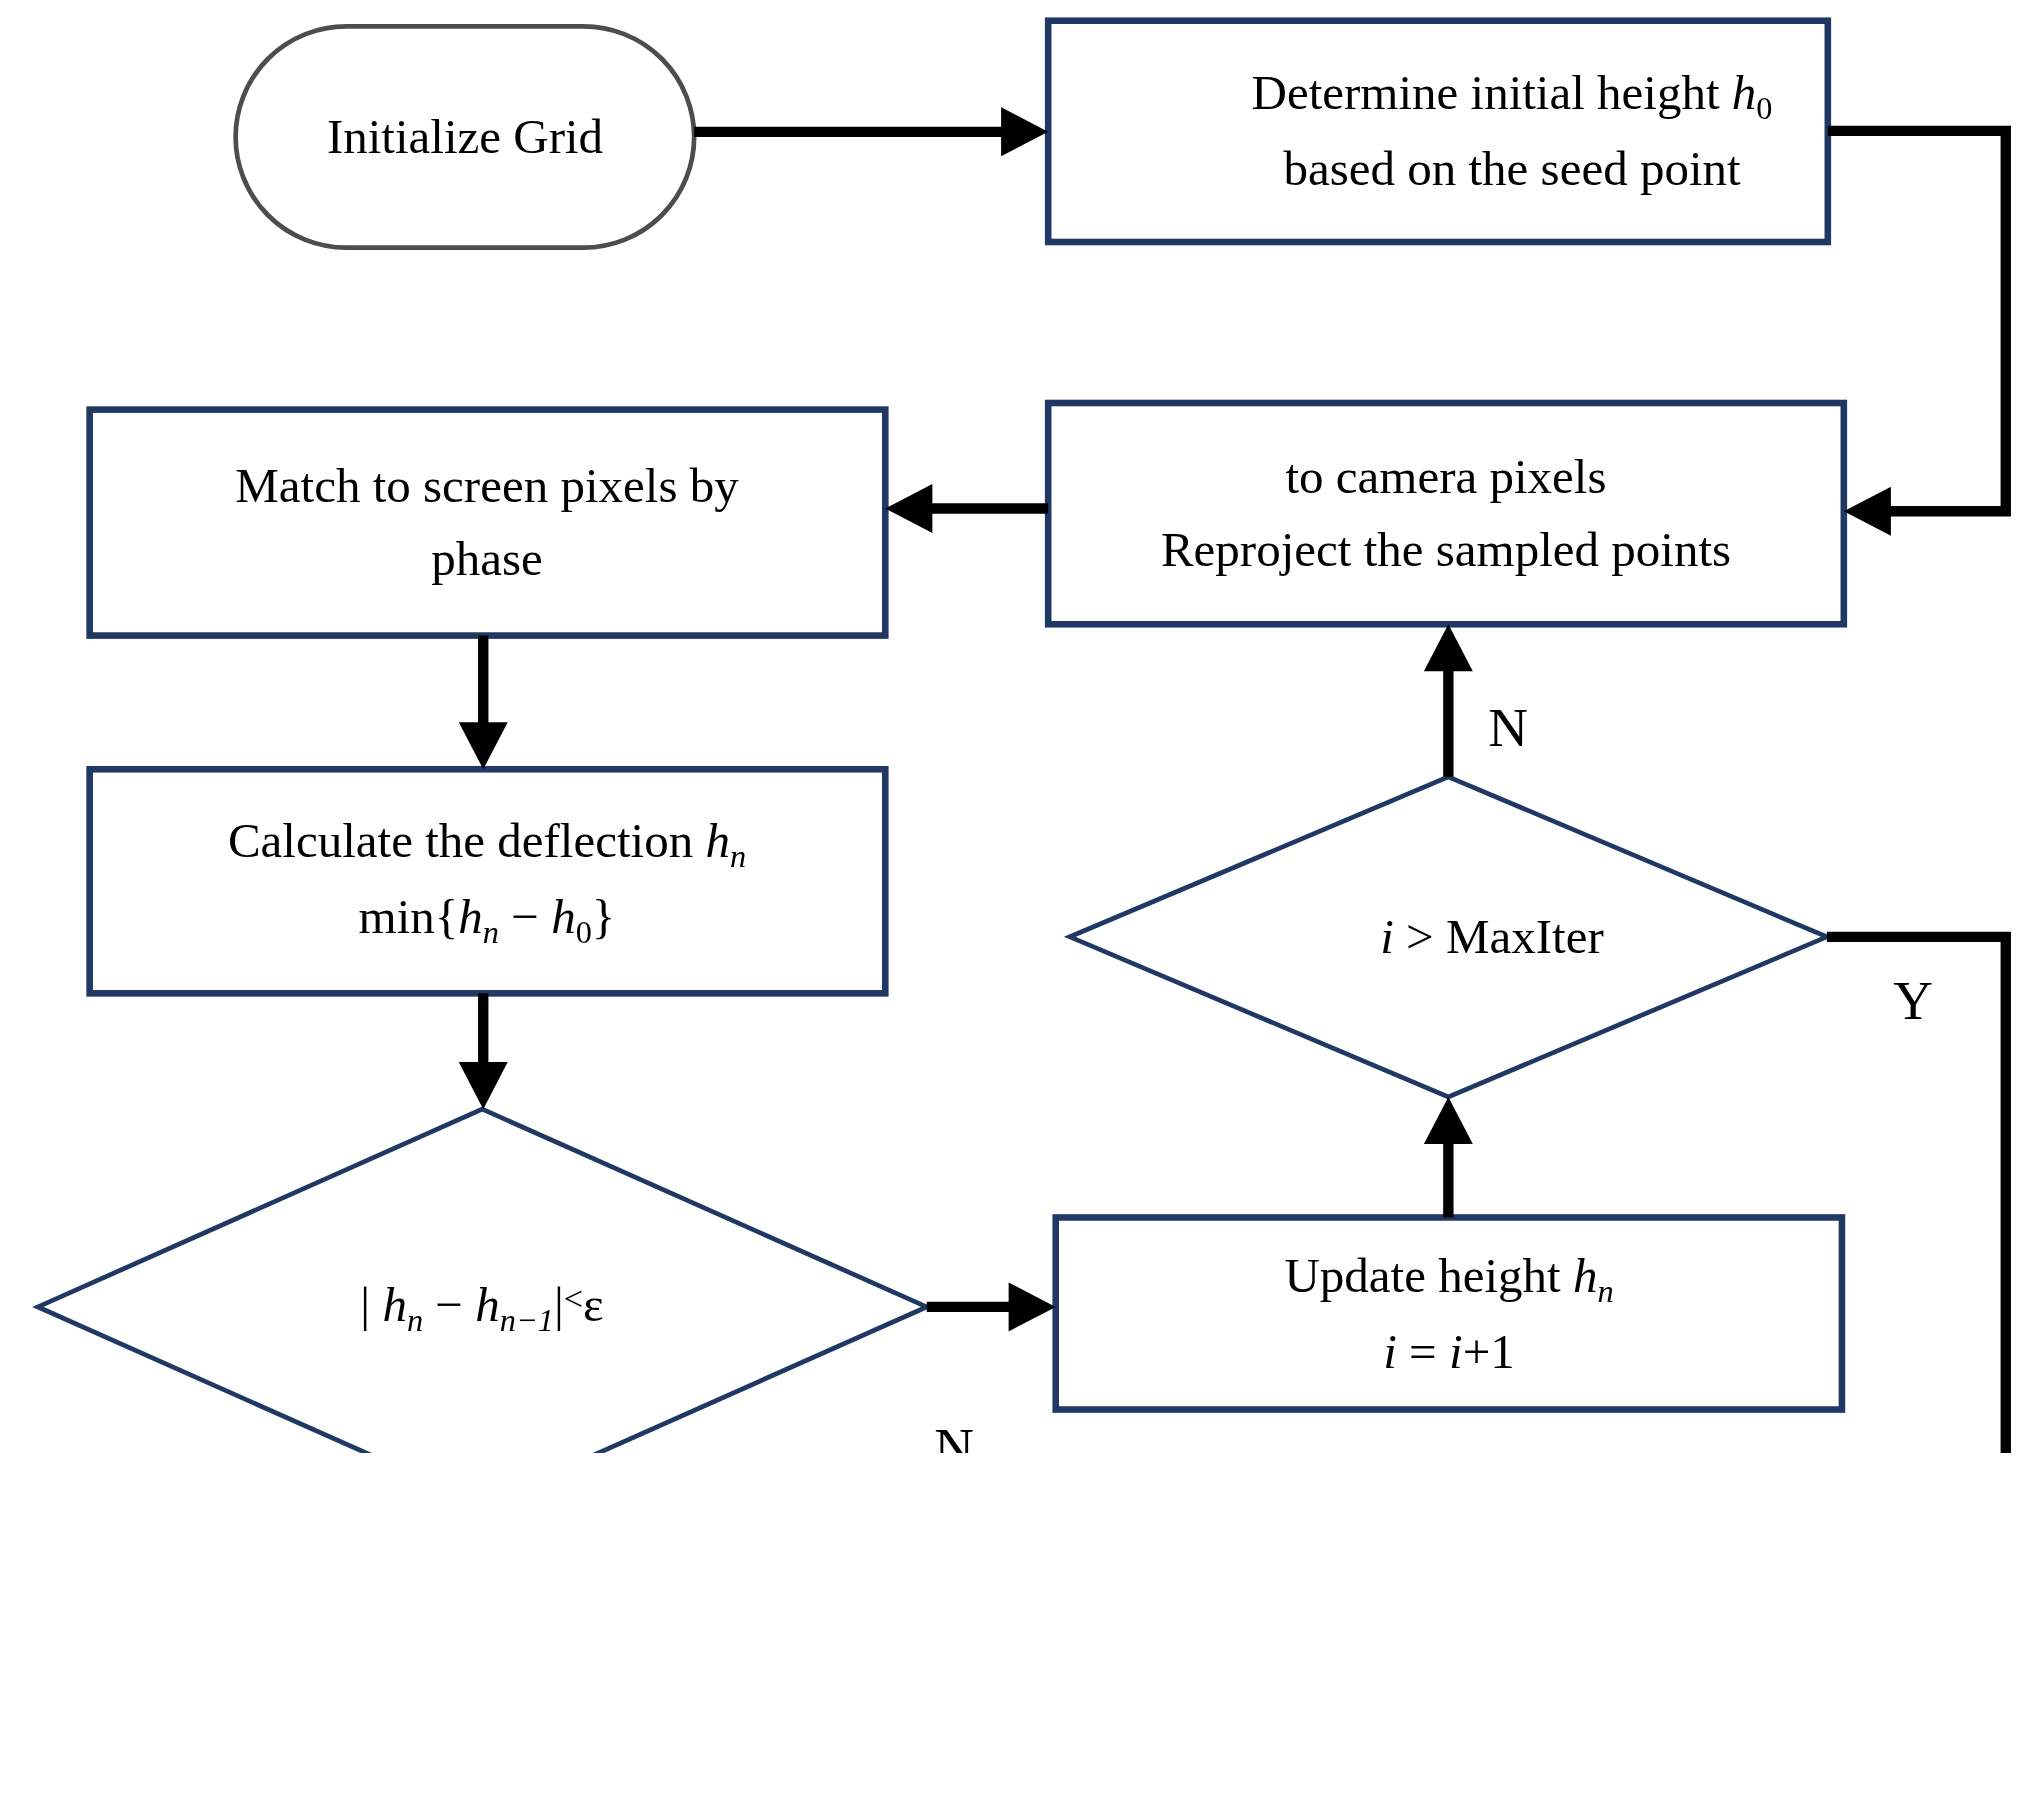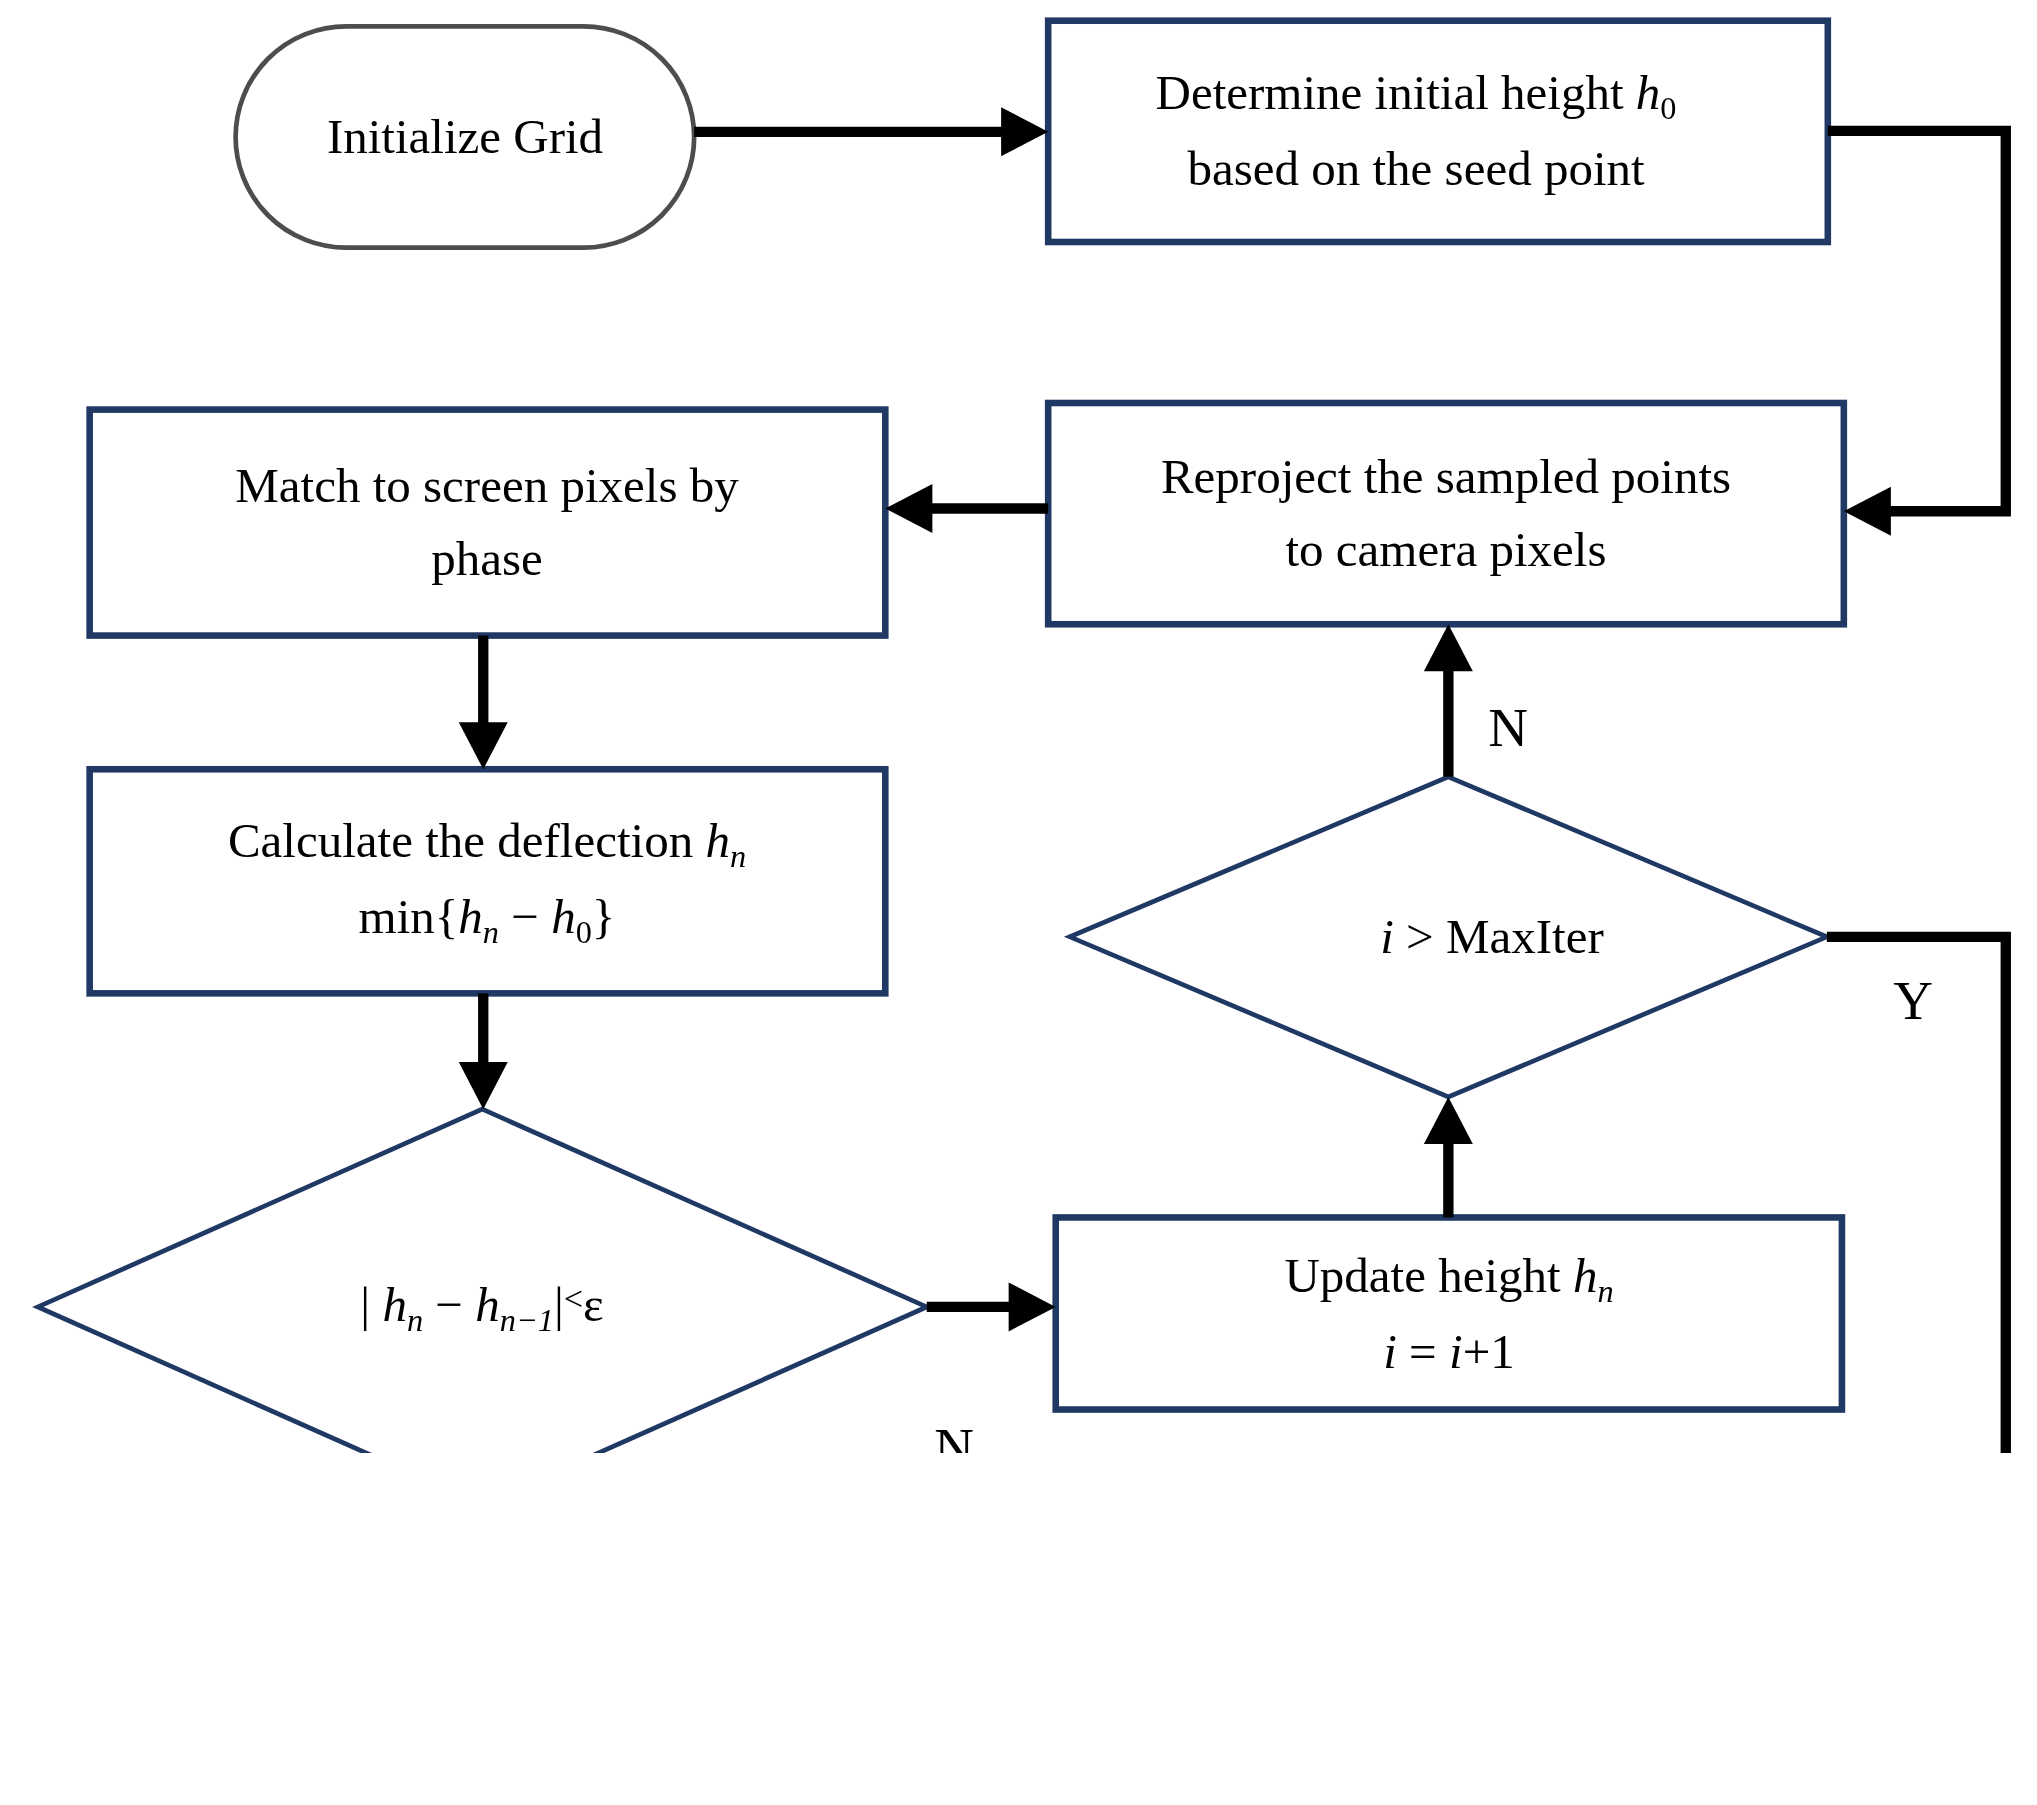--- a/index.html
+++ b/index.html
@@ -66,31 +66,31 @@
       <polygon points="1538,663 1564,713 1512,713" fill="#000000"></polygon>
       <polyline points="1940,995 2130,995 2130,1800 781,1800" fill="none" stroke="#000000" stroke-width="11" stroke-linejoin="miter"></polyline>
       <polygon points="737,1800 787,1774 787,1826" fill="#000000"></polygon>
       <polyline points="512,1598 512,1656" fill="none" stroke="#000000" stroke-width="11" stroke-linejoin="miter"></polyline>
       <polygon points="512,1700 486,1650 538,1650" fill="#000000"></polygon>
     </svg>
   <div id="fc-overlay">
       <div class="node-label" style="left: 465px; top: 137px;">
         <div><span>Initialize Grid</span></div>
       </div>
-      <div class="node-label" style="left: 1416px; top: 131px;">
+      <div class="node-label" style="left: 1512px; top: 131px;">
         <div><span>Determine initial height </span><span class="it">h</span><span class="sub">0</span></div>
         <div><span>based on the seed point</span></div>
       </div>
       <div class="node-label" style="left: 487px; top: 523px;">
         <div><span>Match to screen pixels by</span></div>
         <div><span>phase</span></div>
       </div>
       <div class="node-label" style="left: 1446px; top: 514px;">
+        <div><span>to camera pixels</span></div>
         <div><span>Reproject the sampled points</span></div>
-        <div><span>to camera pixels</span></div>
       </div>
       <div class="node-label" style="left: 487px; top: 881px;">
         <div><span>Calculate the deflection </span><span class="it">h</span><span class="isub">n</span></div>
         <div><span>min{</span><span class="it">h</span><span class="isub">n</span><span> − </span><span class="it">h</span><span class="sub">0</span><span>}</span></div>
       </div>
       <div class="node-label" style="left: 1492px; top: 937px;">
         <div><span class="it">i</span><span> &gt; MaxIter</span></div>
       </div>
       <div class="node-label" style="left: 482px; top: 1307px;">
         <div><span>| </span><span class="it">h</span><span class="isub">n</span><span> − </span><span class="it">h</span><span class="isub">n−1</span><span>|</span><span class="sup">&lt;</span><span>ε</span></div>

